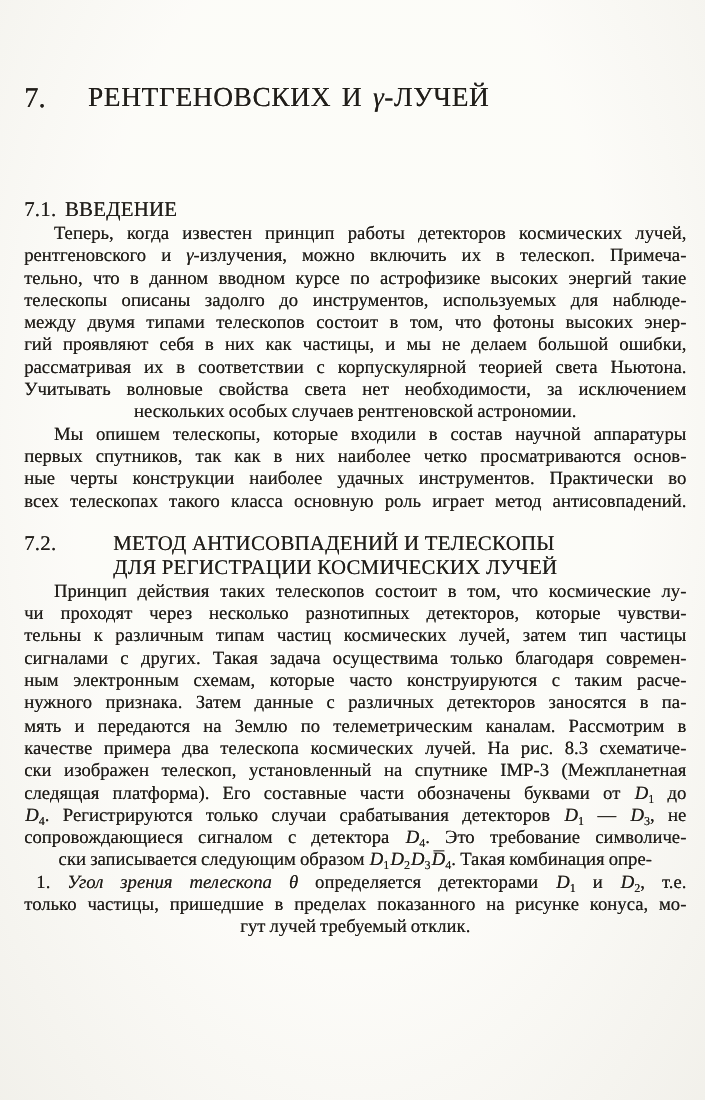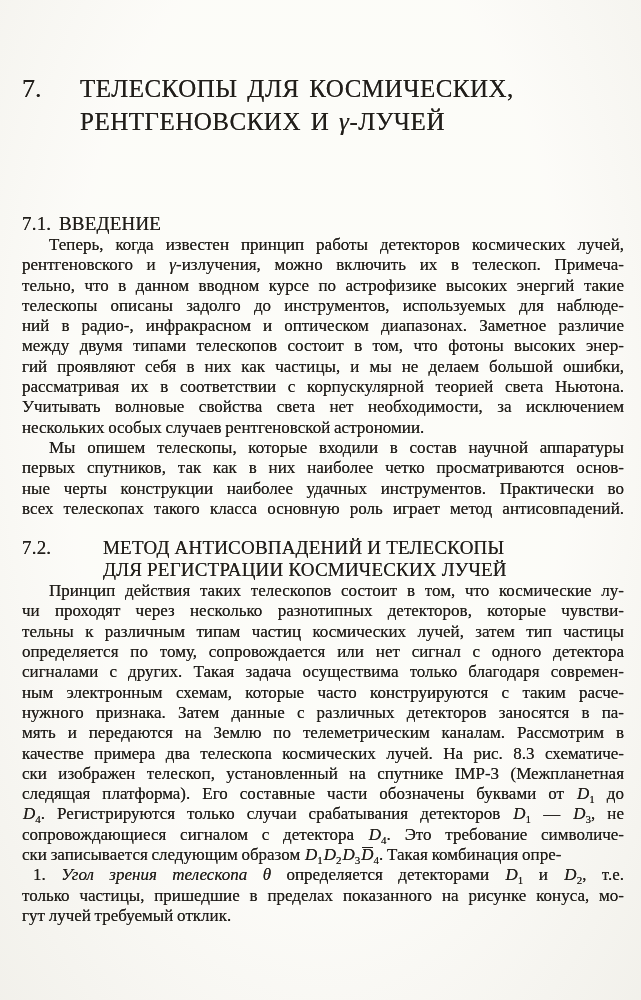--- a/index.html
+++ b/index.html
@@ -35,21 +35,21 @@
   
   .sec-head{display:flex;align-items:flex-start;font-size:19px;line-height:22px;letter-spacing:0.2px;}
   .sec-head-1{margin-top:75px;font-family:Liberation Serif, serif;}
   .sec-head-2{margin-top:18px;gap:44px;}
   .sec-num{flex:none;width:37px;}
   
   .para{font-size:17px;line-height:20.3px;word-spacing:-0.5px;}
   .para-first{}
   .para-method{}
   .line{text-align:justify;text-align-last:justify;}
-  .para .line:last-child{text-align:left;text-align-last:auto;}
+  .para .line:last-child{text-align:center;text-align-last:auto;}
   .para.justify-last .line:last-child{text-align:justify;text-align-last:justify;}
   .no-justify .line{text-align:left !important;text-align-last:auto !important;}
   .indent .line:first-child{text-indent:27px;}
   .indent-sm .line:first-child{text-indent:11px;}
   
   .i,.v{font-style:italic;}
   .v{padding-left:1px;}
   sub{font-size:11px;line-height:0;vertical-align:-4px;letter-spacing:0;}
   .ov{font-style:italic;position:relative;padding-left:1px;}
   .ov::before{
@@ -58,36 +58,34 @@
   }
 </style>
 </head>
 <body>
 
 <div class="page">
 
   <header class="chapter">
     <div class="ch-num">7.</div>
     <div class="ch-title no-justify">
-        <div class="line"><span>ТЕЛЕСКОПЫ ДЛЯ КОСМИЧЕСКИХ,</span></div>
         <div class="line"><span>РЕНТГЕНОВСКИХ И </span><span class="i">γ</span><span>-ЛУЧЕЙ</span></div>
       </div>
   </header>
 
   <section>
     <div class="sec-head sec-head-1">
       <span class="sec-num">7.1.</span>
       <span class="sec-title">ВВЕДЕНИЕ</span>
     </div>
     <div class="para para-first indent">
         <div class="line"><span>Теперь, когда известен принцип работы детекторов космических лучей,</span></div>
         <div class="line"><span>рентгеновского и </span><span class="i">γ</span><span>-излучения, можно включить их в телескоп. Примеча-</span></div>
         <div class="line"><span>тельно, что в данном вводном курсе по астрофизике высоких энергий такие</span></div>
         <div class="line"><span>телескопы описаны задолго до инструментов, используемых для наблюде-</span></div>
-        <div class="line"><span>ний в радио-, инфракрасном и оптическом диапазонах. Заметное различие</span></div>
         <div class="line"><span>между двумя типами телескопов состоит в том, что фотоны высоких энер-</span></div>
         <div class="line"><span>гий проявляют себя в них как частицы, и мы не делаем большой ошибки,</span></div>
         <div class="line"><span>рассматривая их в соответствии с корпускулярной теорией света Ньютона.</span></div>
         <div class="line"><span>Учитывать волновые свойства света нет необходимости, за исключением</span></div>
         <div class="line"><span>нескольких особых случаев рентгеновской астрономии.</span></div>
       </div>
     <div class="para indent justify-last">
         <div class="line"><span>Мы опишем телескопы, которые входили в состав научной аппаратуры</span></div>
         <div class="line"><span>первых спутников, так как в них наиболее четко просматриваются основ-</span></div>
         <div class="line"><span>ные черты конструкции наиболее удачных инструментов. Практически во</span></div>
@@ -100,21 +98,20 @@
       <span class="sec-num">7.2.</span>
       <div class="sec-title-lines no-justify">
           <div class="line"><span>МЕТОД АНТИСОВПАДЕНИЙ И ТЕЛЕСКОПЫ</span></div>
           <div class="line"><span>ДЛЯ РЕГИСТРАЦИИ КОСМИЧЕСКИХ ЛУЧЕЙ</span></div>
         </div>
     </div>
     <div class="para para-method indent">
         <div class="line"><span>Принцип действия таких телескопов состоит в том, что космические лу-</span></div>
         <div class="line"><span>чи проходят через несколько разнотипных детекторов, которые чувстви-</span></div>
         <div class="line"><span>тельны к различным типам частиц космических лучей, затем тип частицы</span></div>
-        <div class="line"><span>определяется по тому, сопровождается или нет сигнал с одного детектора</span></div>
         <div class="line"><span>сигналами с других. Такая задача осуществима только благодаря современ-</span></div>
         <div class="line"><span>ным электронным схемам, которые часто конструируются с таким расче-</span></div>
         <div class="line"><span>нужного признака. Затем данные с различных детекторов заносятся в па-</span></div>
         <div class="line"><span>мять и передаются на Землю по телеметрическим каналам. Рассмотрим в</span></div>
         <div class="line"><span>качестве примера два телескопа космических лучей. На рис. 8.3 схематиче-</span></div>
         <div class="line"><span>ски изображен телескоп, установленный на спутнике IMP-3 (Межпланетная</span></div>
         <div class="line"><span>следящая платформа). Его составные части обозначены буквами от </span><span class="v">D</span><sub>1</sub><span> до</span></div>
         <div class="line"><span class="v">D</span><sub>4</sub><span>. Регистрируются только случаи срабатывания детекторов </span><span class="v">D</span><sub>1</sub><span> — </span><span class="v">D</span><sub>3</sub><span>, не</span></div>
         <div class="line"><span>сопровождающиеся сигналом с детектора </span><span class="v">D</span><sub>4</sub><span>. Это требование символиче-</span></div>
         <div class="line"><span>ски записывается следующим образом </span><span class="v">D</span><sub>1</sub><span class="v">D</span><sub>2</sub><span class="v">D</span><sub>3</sub><span class="ov">D</span><sub>4</sub><span>. Такая комбинация опре-</span></div>

